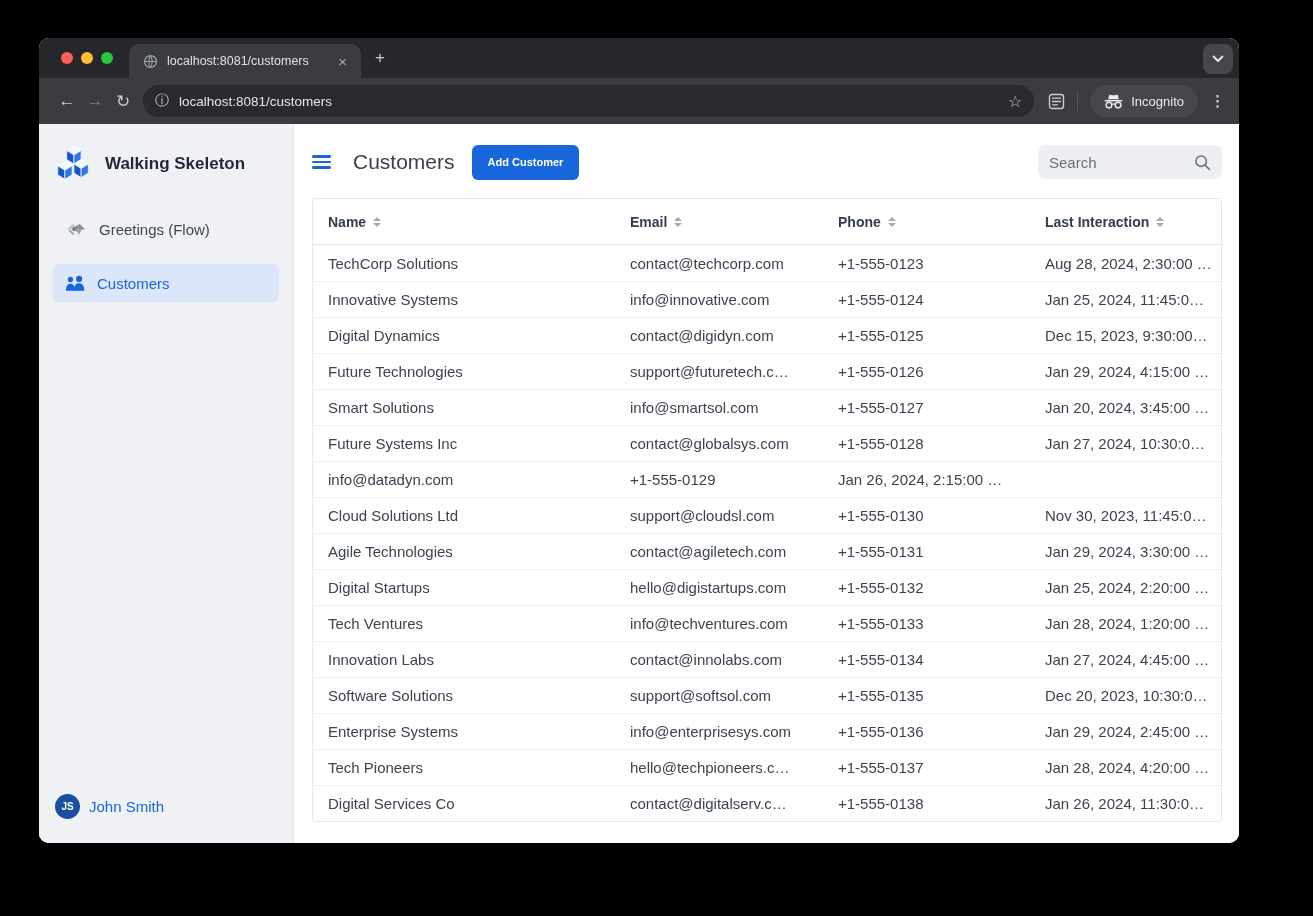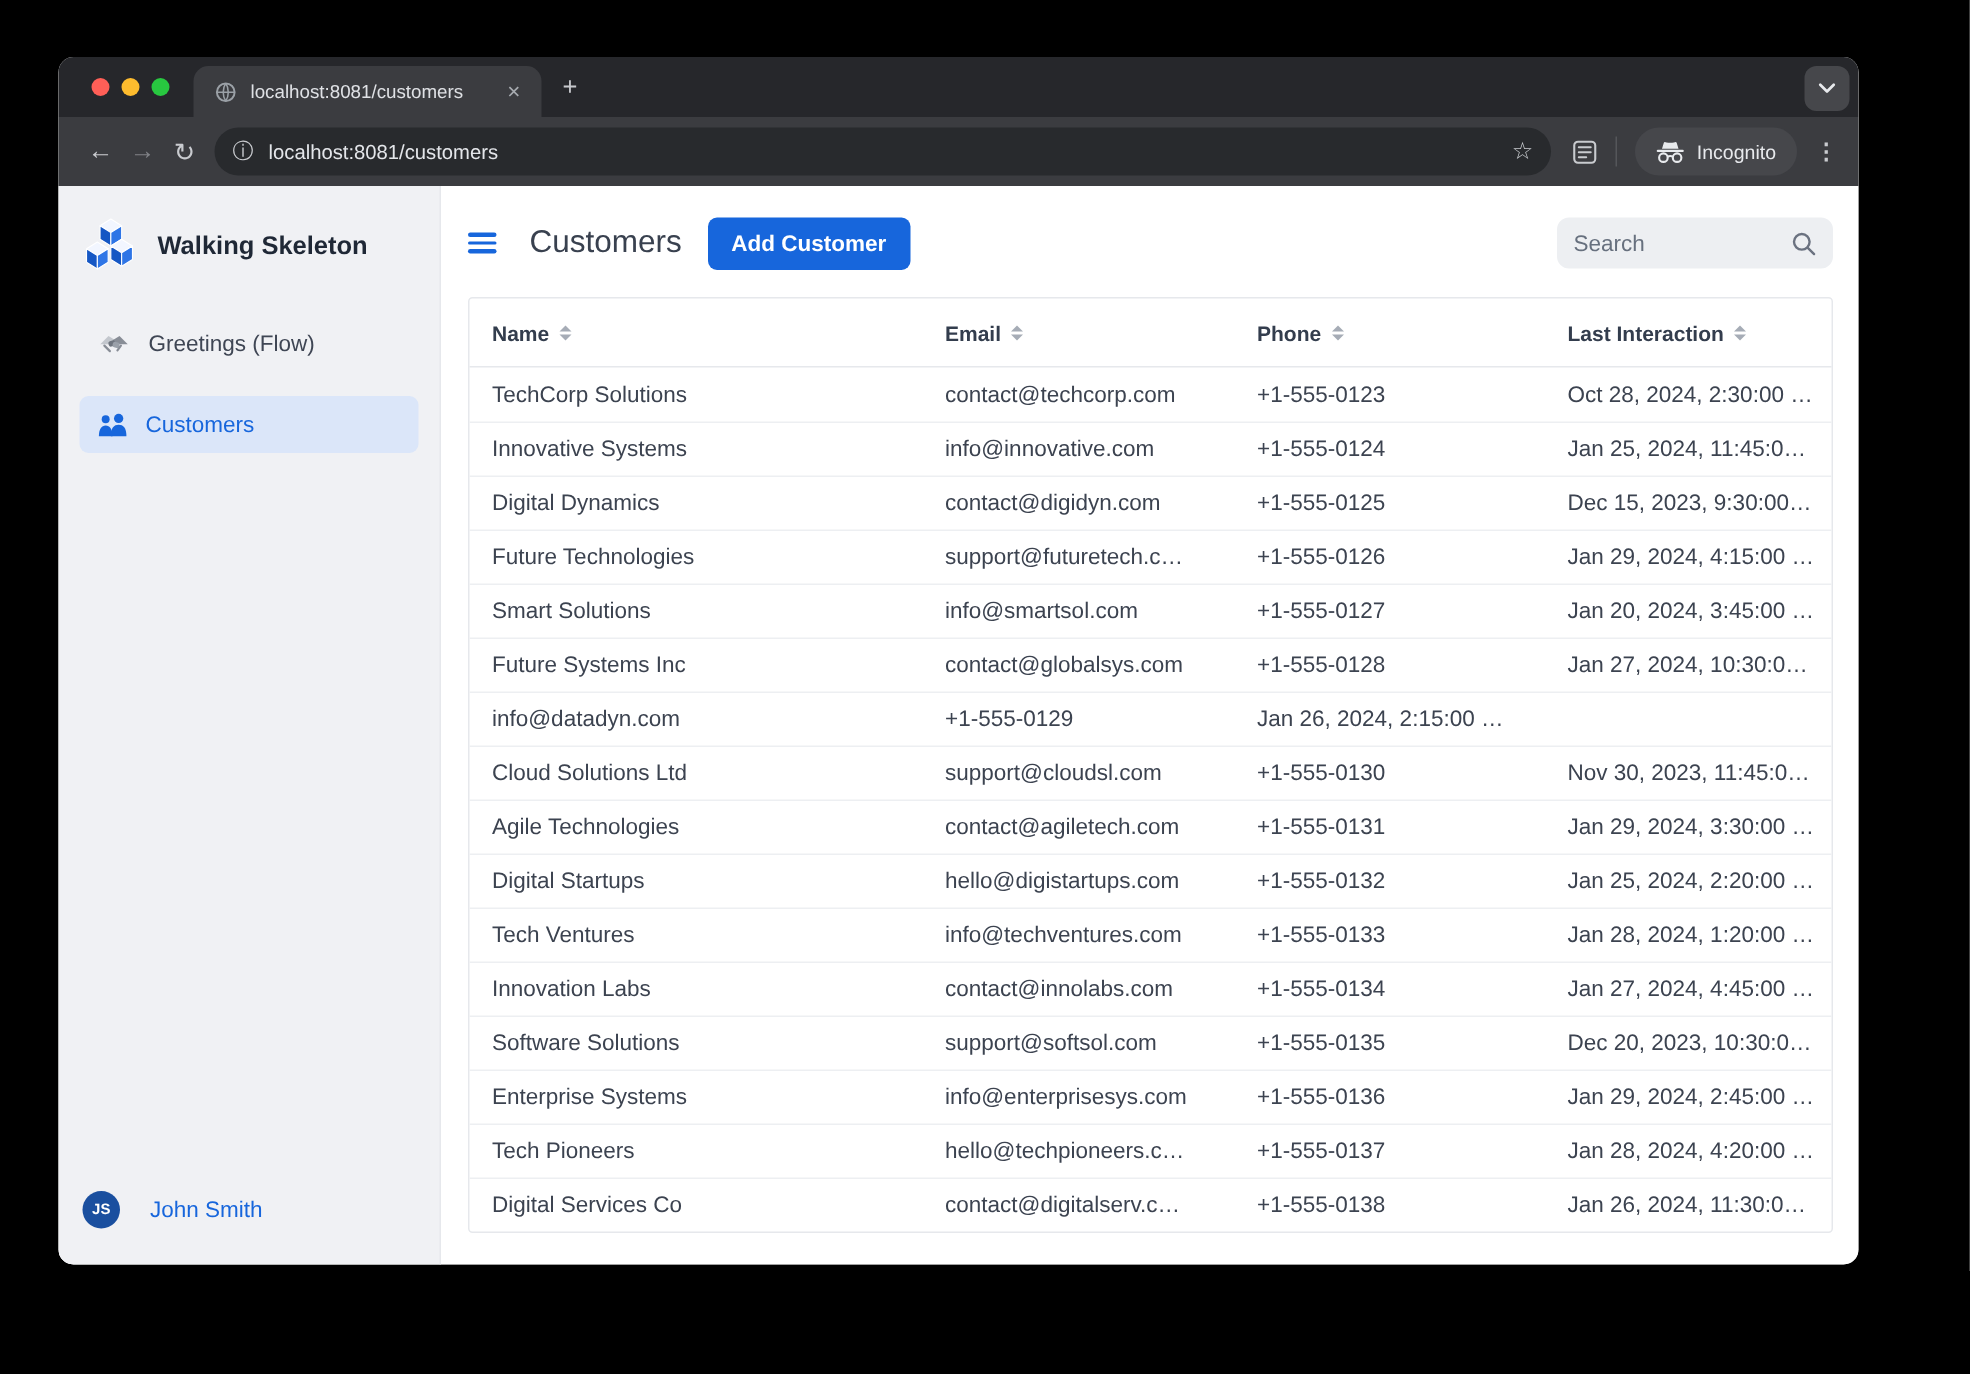--- a/index.html
+++ b/index.html
@@ -51,33 +51,33 @@
 
   .sidebar { width:255px; background:#f0f1f4; border-right:1px solid #e6e8ec;
              display:flex; flex-direction:column; padding-top:14px; flex:0 0 auto; }
   .logo-row { display:flex; align-items:center; gap:14px; padding:6px 16px; }
   .app-title { font-size:17px; font-weight:bold; color:#1f2836; }
   .nav { margin-top:20px; padding:0 14px; display:flex; flex-direction:column; gap:16px; }
   .nav-item { height:38px; border-radius:6px; display:flex; align-items:center;
               gap:12px; padding:0 12px; font-size:15px; color:#3f4654; cursor:default; }
   .nav-item.active { background:#dbe6f9; color:#1766dc; font-weight:500; }
   .sidebar-spacer { flex:1; }
-  .user-row { display:flex; align-items:center; gap:20px; padding:14px 16px 24px; }
+  .user-row { display:flex; align-items:center; gap:9px; padding:14px 16px 24px; }
   .avatar { width:25px; height:25px; border-radius:50%; background:#1a4f9f; color:#fff;
             font-size:10px; font-weight:bold; display:flex; align-items:center;
             justify-content:center; }
   .user-name { font-size:15px; color:#1766dc; font-weight:500; }
 
   .main { flex:1; padding:20px 17px 0 18px; min-width:0; }
   .main-header { display:flex; align-items:center; height:36px; }
   .hamburger { width:19px; display:flex; flex-direction:column; gap:3px; }
   .hamburger span { height:2.5px; border-radius:2px; background:#1766dc; display:block; }
   .page-title { font-size:21px; font-weight:500; color:#39414f; margin-left:22px; }
   .add-btn { margin-left:17px; height:35px; padding:0 16px; border:none; border-radius:6px;
-             background:#1766dc; color:#fff; font-size:15px; font-weight:600;
+             background:#1766dc; color:#fff; font-size:11px; font-weight:600;
              font-family:inherit; cursor:default; }
   .header-spacer { flex:1; }
   .search-box { width:184px; height:34px; background:#edeff2; border-radius:8px;
                 display:flex; align-items:center; padding:0 11px; }
   .search-box input { flex:1; border:none; background:transparent; outline:none;
                       font-size:15px; color:#39414f; font-family:inherit; min-width:0; }
   .search-box input::placeholder { color:#67707e; }
 
   .grid-card { margin-top:18px; width:910px; background:#fff;
                border:1px solid #e6e8ec; border-radius:3px; }
@@ -254,21 +254,21 @@
               </span>
           </div>
         </div>
 
         <div>
 
         <div class="grid-row">
               <div class="td">TechCorp Solutions</div>
               <div class="td">contact@techcorp.com</div>
               <div class="td">+1-555-0123</div>
-              <div class="td">Oct 28, 2024, 2:30:00 …</div>
+              <div class="td">Aug 28, 2024, 2:30:00 …</div>
             </div>
             <div class="grid-row">
               <div class="td">Innovative Systems</div>
               <div class="td">info@innovative.com</div>
               <div class="td">+1-555-0124</div>
               <div class="td">Jan 25, 2024, 11:45:0…</div>
             </div>
             <div class="grid-row">
               <div class="td">Digital Dynamics</div>
               <div class="td">contact@digidyn.com</div>

